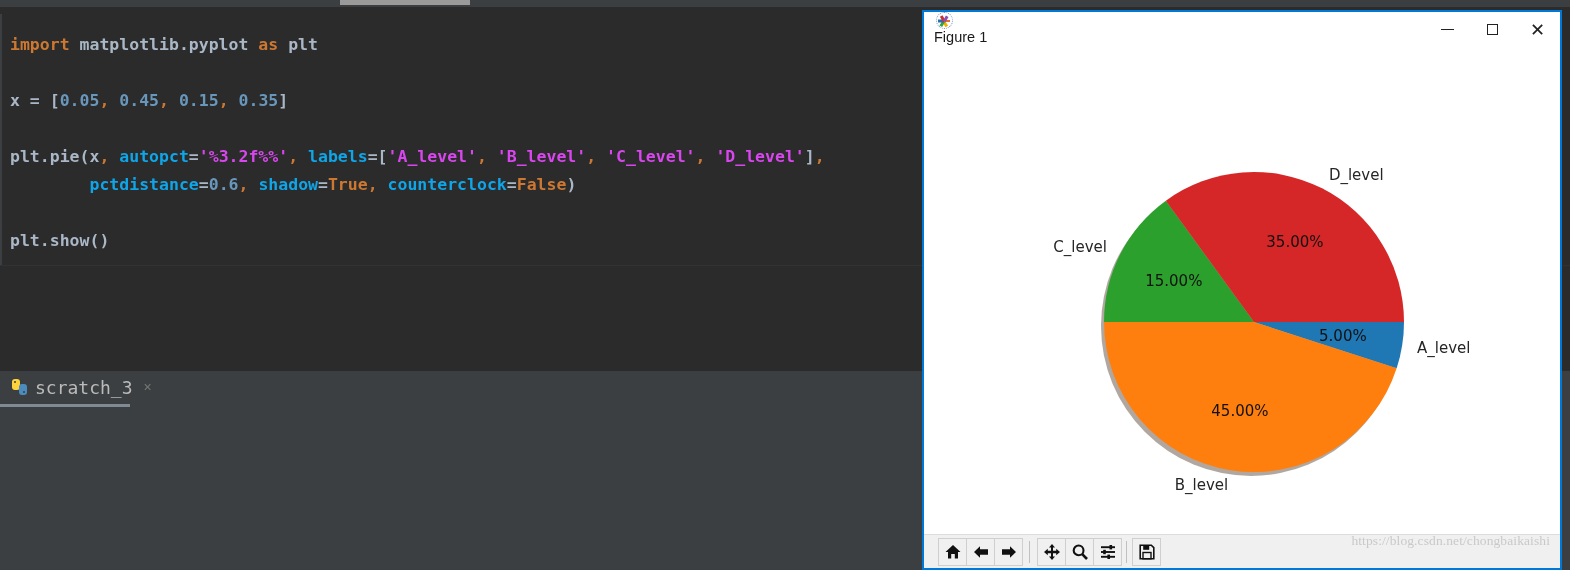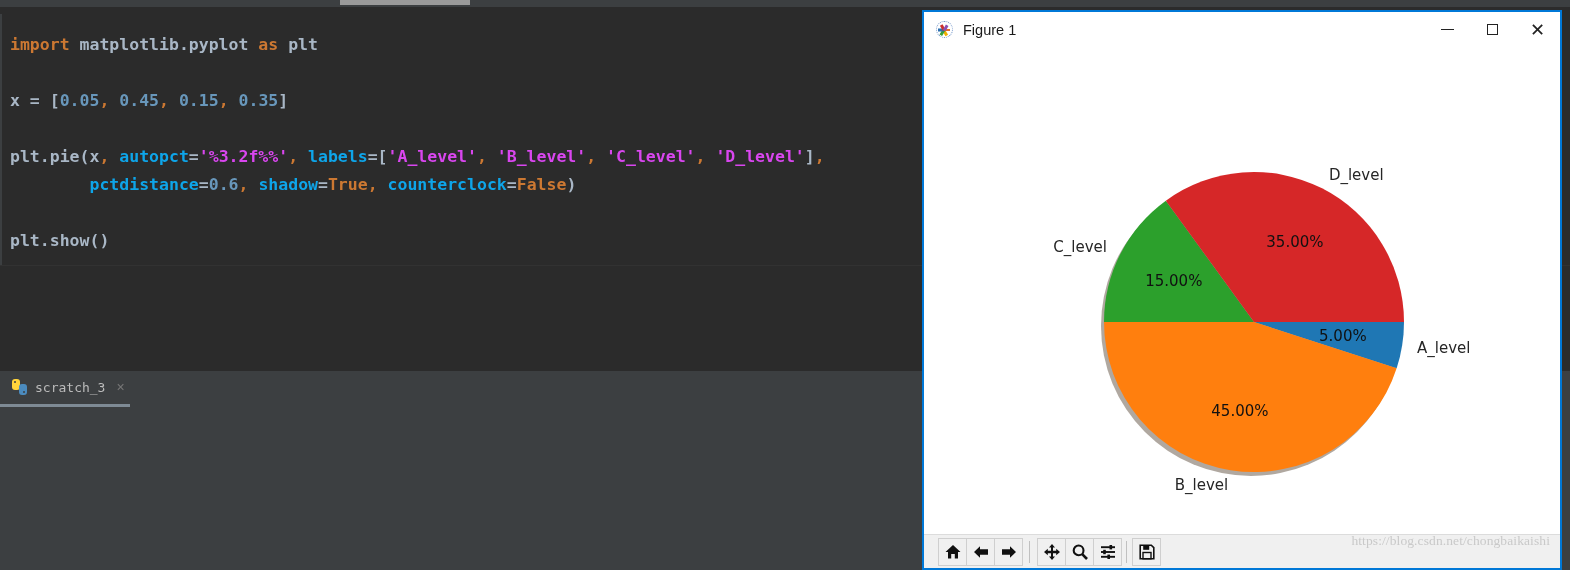--- a/index.html
+++ b/index.html
@@ -85,21 +85,21 @@
   .py-icon .b1, .py-icon .b2 {
     position: absolute; width: 8px; height: 11px; border-radius: 3px;
   }
   .py-icon .b1 { background: #ffd43b; left: 0px; top: 0px; }
   .py-icon .b2 { background: #4b8bbe; left: 7px; top: 5px; }
   .py-icon .d1 { position: absolute; width: 2px; height: 2px; border-radius: 50%;
     background: #3c3f41; left: 2px; top: 2px; }
   .py-icon .d2 { position: absolute; width: 2px; height: 2px; border-radius: 50%;
     background: #3c3f41; left: 11px; top: 12px; }
   .tab-label {
-    color: #bbbbbb; font-size: 13px;
+    color: #bbbbbb; font-size: 18px;
     font-family: "DejaVu Sans Mono", "Liberation Mono", monospace;
   }
   .tab-close {
     color: #777777; font-size: 14px; margin-left: 4px;
   }
   .tab-underline {
     position: absolute; left: 0px; top: 33px; width: 130px; height: 3px;
     background: #7e8a94;
   }
   .console {
@@ -118,21 +118,21 @@
   
   #figwin {
     position: absolute; left: 922px; top: 10px;
     width: 640px; height: 560px;
     border: 2px solid #0078d7;
     background: #ffffff;
     overflow: hidden;
   }
   .titlebar {
     position: relative; height: 35px; background: #ffffff;
-    display: flex; align-items: center;
+    display: flex; align-items: flex-start; flex-direction: column;
   }
   .mpl-icon {
     position: relative; width: 17px; height: 17px; margin-left: 12px; flex: none;
     border-radius: 50%;
     border: 1px dotted #6f94c9;
     background: #ffffff;
   }
   .mpl-icon .seg { position: absolute; left: 50%; top: 50%; width: 6px; height: 2.5px;
      transform-origin: 0 50%; }
   .title-text {

